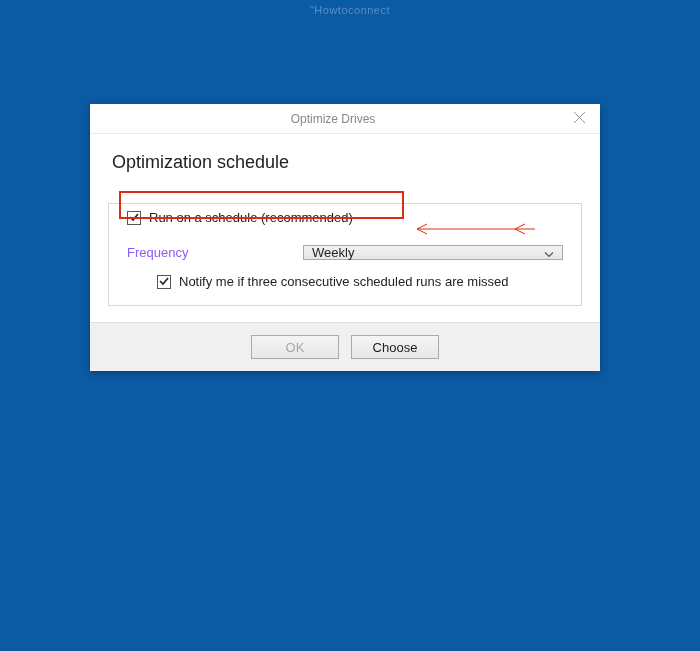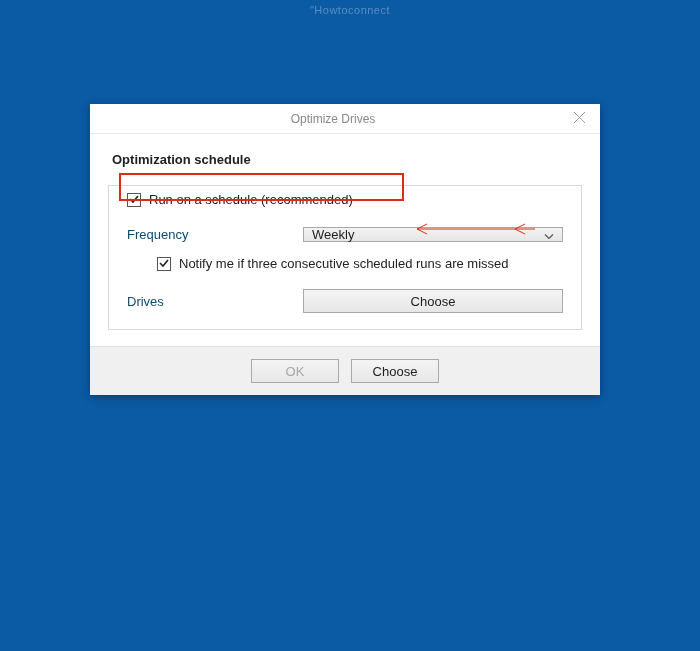--- a/index.html
+++ b/index.html
@@ -42,24 +42,24 @@
     width: 30px; height: 28px;
     display: flex; align-items: center; justify-content: center;
     color: #999;
     cursor: pointer;
   }
   .close-btn svg { width: 11px; height: 11px; }
   .body {
     padding: 18px 18px 16px 18px;
   }
   .section-title {
-    font-weight: 700;
+    font-weight: 400;
     color: #222;
-    font-size: 13px;
-    margin-bottom: 18px;
+    font-size: 18px;
+    margin-bottom: 30px;
     padding-left: 4px;
   }
   .group {
     border: 1px solid #d8d8d8;
     padding: 16px 18px 16px 18px;
     position: relative;
   }
   .highlight-box {
     position: absolute;
     border: 2px solid #d92e14;
@@ -79,21 +79,21 @@
     display: inline-flex;
     align-items: center; justify-content: center;
     margin-right: 8px;
     background: #fff;
   }
   .checkbox svg { width: 10px; height: 10px; }
   .label { color: #222; }
   .row.schedule-row { margin-top: -10px; margin-bottom: 20px; }
   .row.freq .fld-label { width: 176px; }
   .row.drives .fld-label { width: 176px; }
-  .fld-label { color: #0c4a6e; }
+  .fld-label { color: #8b5cf6; }
   .select {
     flex: 1;
     height: 15px;
     border: 1px solid #a9a9a9;
     background: linear-gradient(#f2f2f2,#e6e6e6);
     display: flex; align-items: center;
     padding: 0 8px;
     position: relative;
     color: #222;
     cursor: pointer;
@@ -185,24 +185,20 @@
         <span class="checkbox">
           <span>
             <svg viewBox="0 0 10 10">
                 <polyline points="1,5 4,8 9,2" stroke="#222" stroke-width="1.6" fill="none"></polyline>
               </svg>
           </span>
         </span>
         <span class="label">Notify me if three consecutive scheduled runs are missed</span>
       </div>
 
-      <div class="row drives">
-        <span class="fld-label">Drives</span>
-        <div class="btn choose-btn">Choose</div>
-      </div>
     </div>
   </div>
 
   <div class="footer">
     <div class="btn disabled">OK</div>
     <div class="btn">Choose</div>
   </div>
 </div>
 
 <svg class="arrow" viewBox="0 0 130 14">

